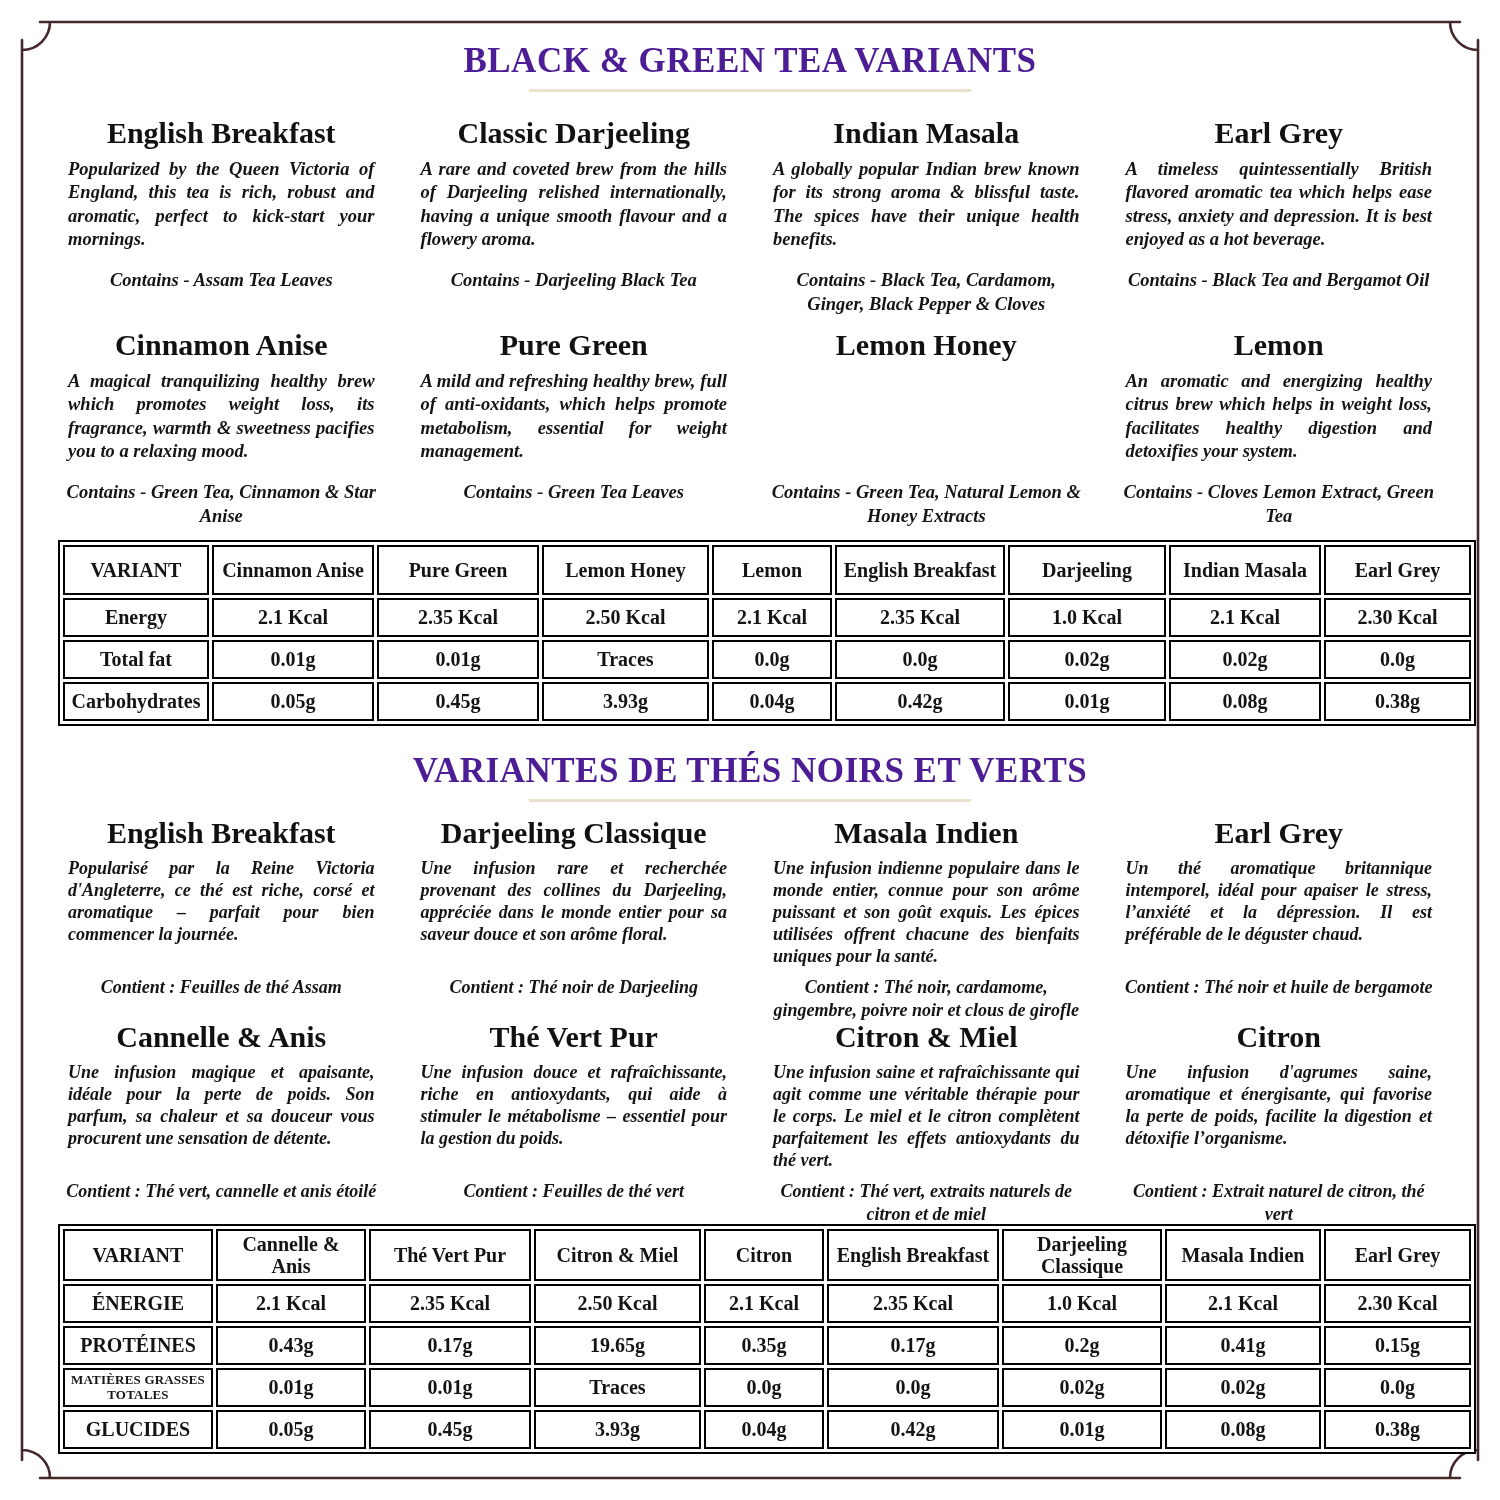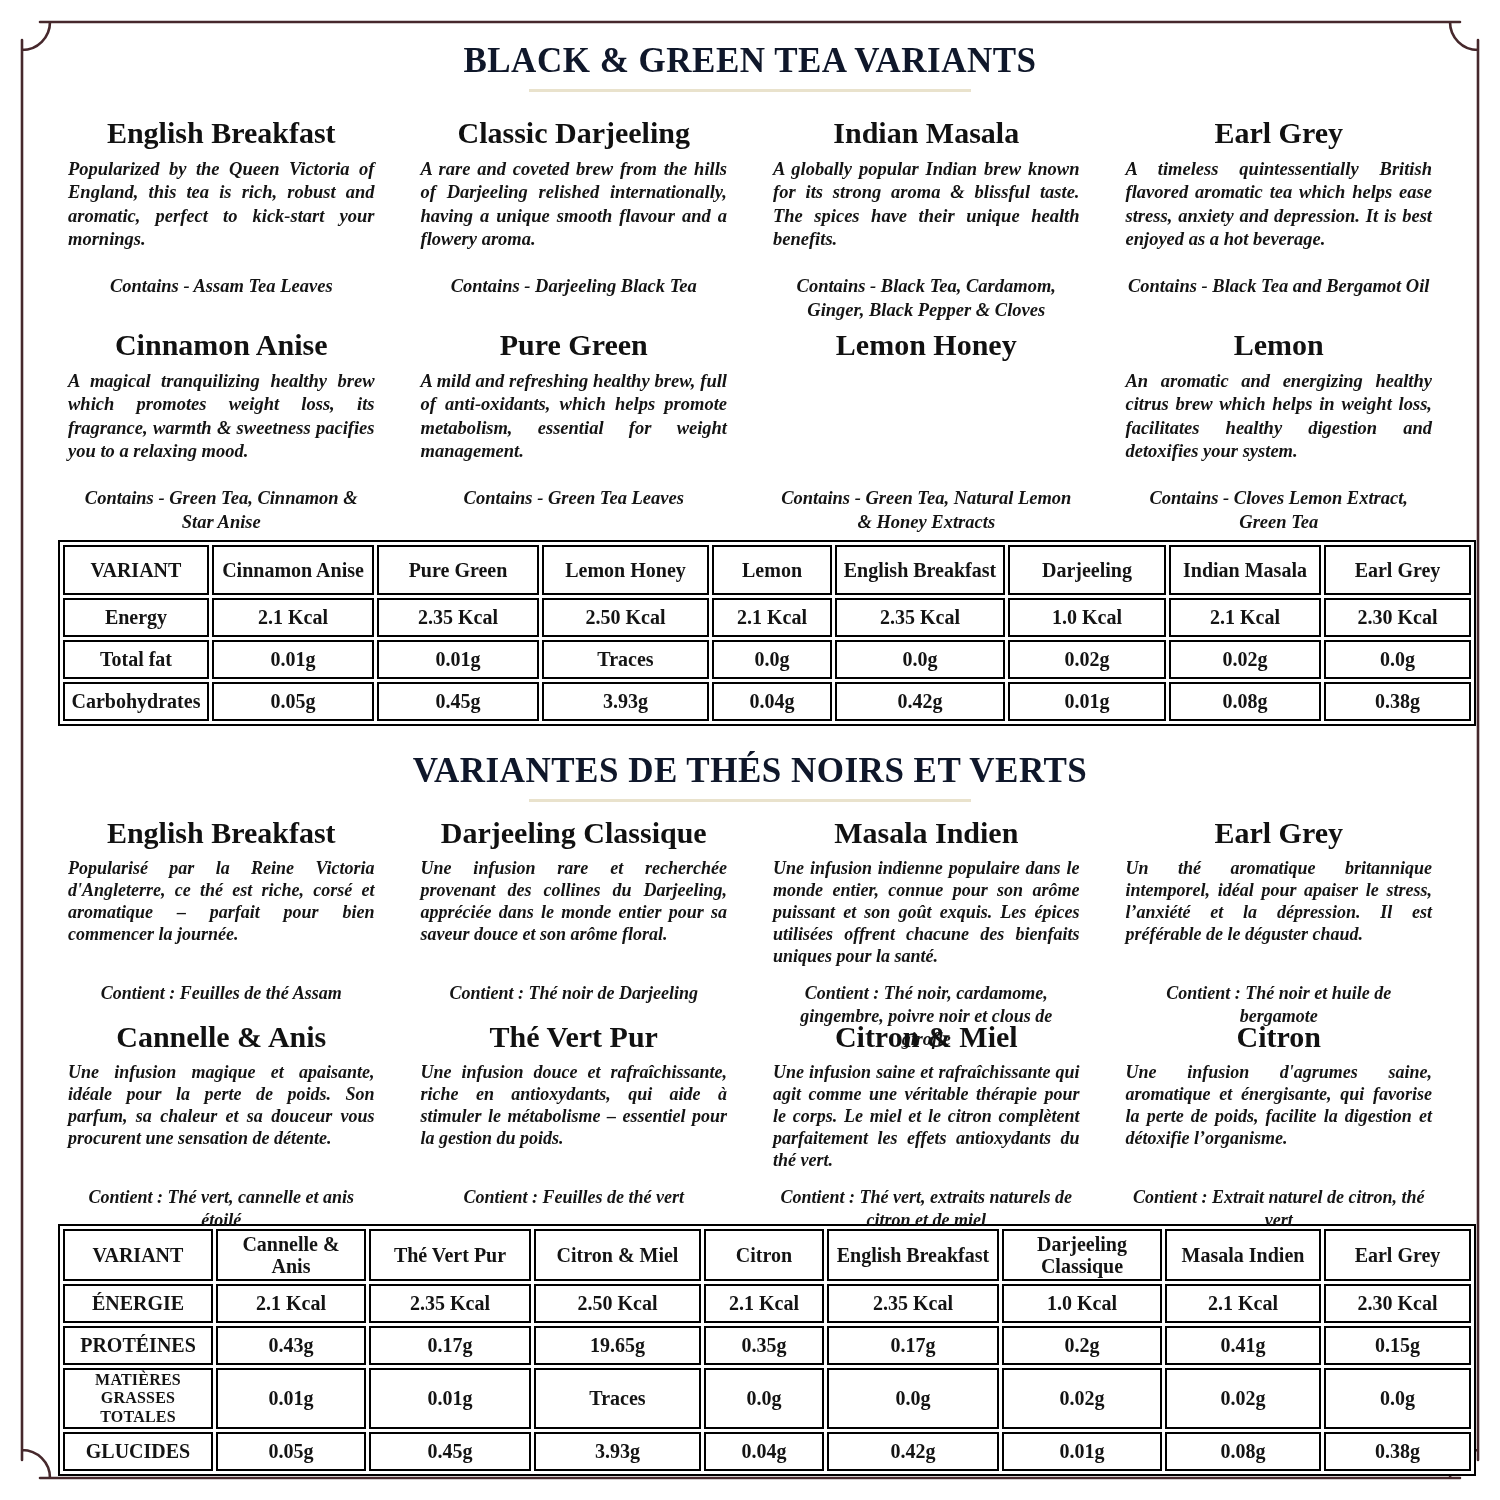--- a/index.html
+++ b/index.html
@@ -4,51 +4,51 @@
 <style>
   html,body{margin:0;padding:0;background:#fff;}
   .sheet{
     position:relative;width:1500px;height:1500px;background:#ffffff;overflow:hidden;
     font-family:"Liberation Serif","DejaVu Serif",serif;color:#141414;
   }
   .frame{position:absolute;left:0;top:0;width:1500px;height:1500px;pointer-events:none;}
   .content{position:absolute;left:58px;right:58px;top:40px;}
   .sec-title{
     font-size:35px;font-weight:700;text-align:center;margin:0;line-height:42px;
-    letter-spacing:0.5px;color:#0f172a;
+    letter-spacing:0.5px;color:#4c1d95;
   }
   .underline{height:3px;width:442px;margin:7px auto 0;background:#e9e2cc;}
   .cards{display:grid;grid-template-columns:repeat(4,1fr);column-gap:26px;margin-top:22px;}
   .card{position:relative;height:212px;padding:0 2px;}
   .sec-fr .cards{margin-top:12px;}
   .sec-fr .card{height:204px;}
   .card-title{font-size:30px;font-weight:700;text-align:center;margin:0;line-height:38px;color:#111;}
   .card-desc{
     font-size:18.5px;font-weight:700;font-style:italic;text-align:justify;
     line-height:1.26;margin:6px 6px 0;padding:0 2px;
   }
   .sec-fr .card-desc{font-size:18px;line-height:1.22;}
   .card-contains{
-    position:absolute;top:153px;left:4px;right:4px;margin:8px;
+    position:absolute;top:153px;left:4px;right:4px;margin:2px;
     font-size:18.5px;font-weight:700;font-style:italic;text-align:center;line-height:1.28;
   }
   .sec-fr .card-contains{top:160px;font-size:18px;}
   .nutri{
     width:100%;border-collapse:separate;border-spacing:3px;border:2px solid #000;
     table-layout:fixed;margin:2px auto 0;background:#fff;
   }
   .nutri th,.nutri td{
     border:2px solid #000;font-weight:700;text-align:center;vertical-align:middle;
     padding:1px 4px;overflow:hidden;
   }
   .nutri thead th{font-size:20px;height:44px;line-height:1.12;margin-top:31px;}
   .sec-fr .nutri thead th{height:46px;}
   .nutri tbody th{font-size:20px;height:33px;font-family:Liberation Serif, serif;}
   .nutri tbody td{font-size:20px;height:33px;}
-  .nutri .lbl-small{font-size:16px;line-height:1.15;letter-spacing:0.2px;}
+  .nutri .lbl-small{font-size:13px;line-height:1.15;letter-spacing:0.2px;}
   .sec-fr{margin-top:24px;}
 </style>
 </head>
 <body>
 
 <div class="sheet">
 
   <svg class="frame" viewBox="0 0 1500 1500" aria-hidden="true">
     <path d="M 40 22 H 1460
              M 40 1478 H 1460

